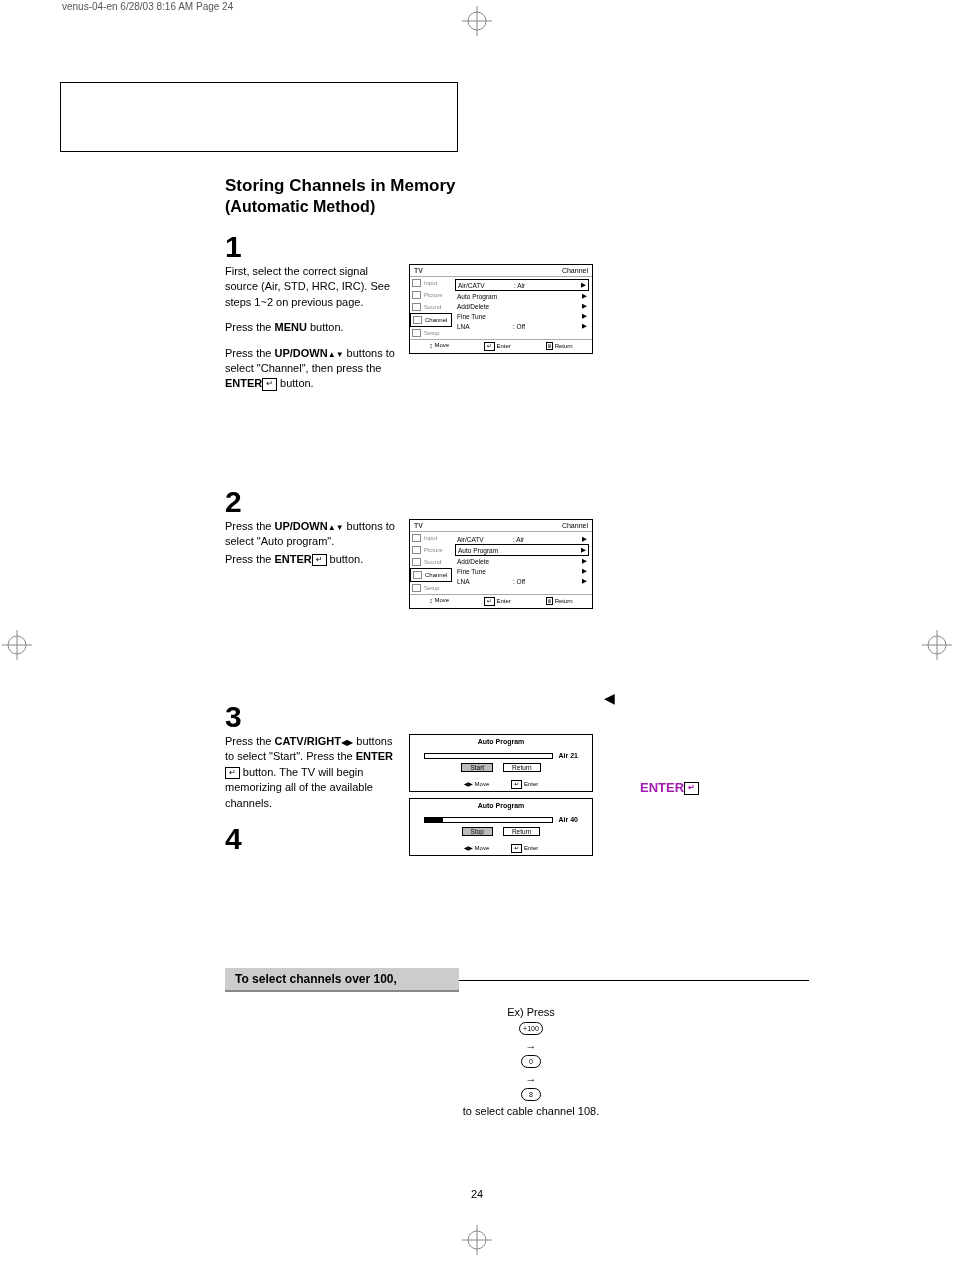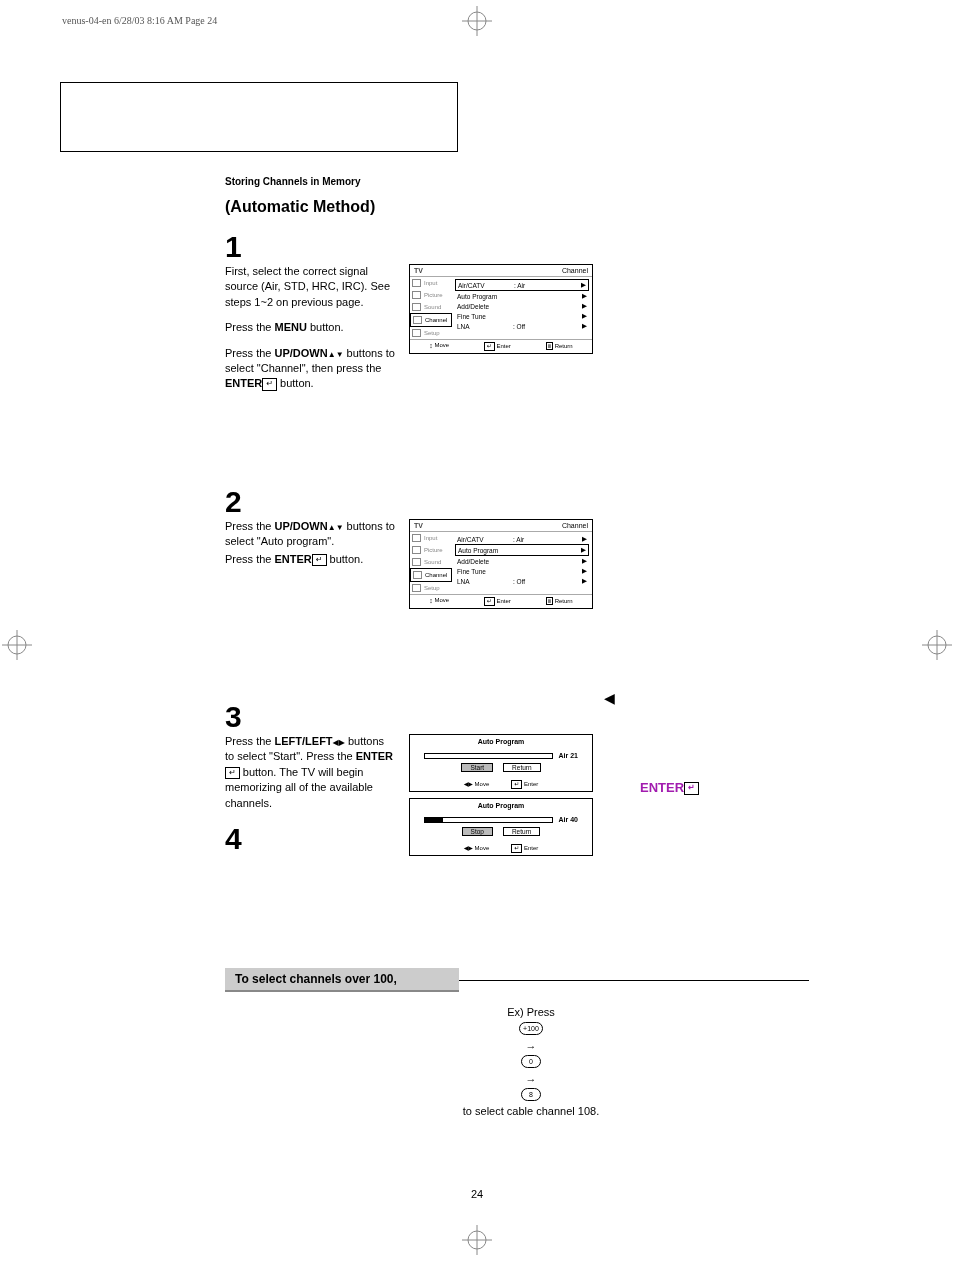--- a/index.html
+++ b/index.html
@@ -12,25 +12,25 @@
     margin: 0 auto;
     position: relative;
   }
   .page {
     width: 954px;
     height: 1264px;
     position: relative;
   }
   .print-header {
     position: absolute;
-    top: 15px;
+    top: 1px;
     left: 62px;
     font-size: 10px;
     color: #555;
-    font-family: Liberation Serif, serif;
+    font-family: Liberation Sans, sans-serif;
   }
   .reg-top {
     position: absolute;
     top: 6px;
     left: 50%;
     transform: translateX(-50%);
   }
   .reg-bottom {
     position: absolute;
     bottom: 6px;
@@ -52,21 +52,21 @@
     top: 82px;
     left: 60px;
     width: 398px;
     height: 70px;
     border: 1px solid #000;
   }
   .heading {
     position: absolute;
     top: 176px;
     left: 225px;
-    font-size: 10px;
+    font-size: 17px;
     font-weight: bold;
   }
   .subheading {
     position: absolute;
     top: 198px;
     left: 225px;
     font-size: 16px;
     font-weight: bold;
   }
   .section {
@@ -493,21 +493,21 @@
         </div>
       </div>
     </div>
   </div>
 
   <div class="section" style="top:700px;">
     <div class="section-num">3</div>
     <div class="section-row">
       <div class="section-text">
         <p>
-          <span>Press the </span><span class="bold">LEFT/LEFT</span><span class="tri-left"></span><span class="tri-right"></span><span> buttons to select "Start". Press the </span><span class="bold">ENTER</span><span class="enter-icon-lg">↵</span><span> button. The TV will begin  memorizing all of the available channels.</span>
+          <span>Press the </span><span class="bold">CATV/RIGHT</span><span class="tri-left"></span><span class="tri-right"></span><span> buttons to select "Start". Press the </span><span class="bold">ENTER</span><span class="enter-icon-lg">↵</span><span> button. The TV will begin  memorizing all of the available channels.</span>
         </p>
       </div>
       <div>
 
         <div class="auto-prog">
           <div class="ap-title">Auto Program</div>
           <div class="ap-body">
             <div class="ap-bar-row">
               <div class="ap-bar">
                   <div class="ap-bar-fill" style="width:0%"></div>

